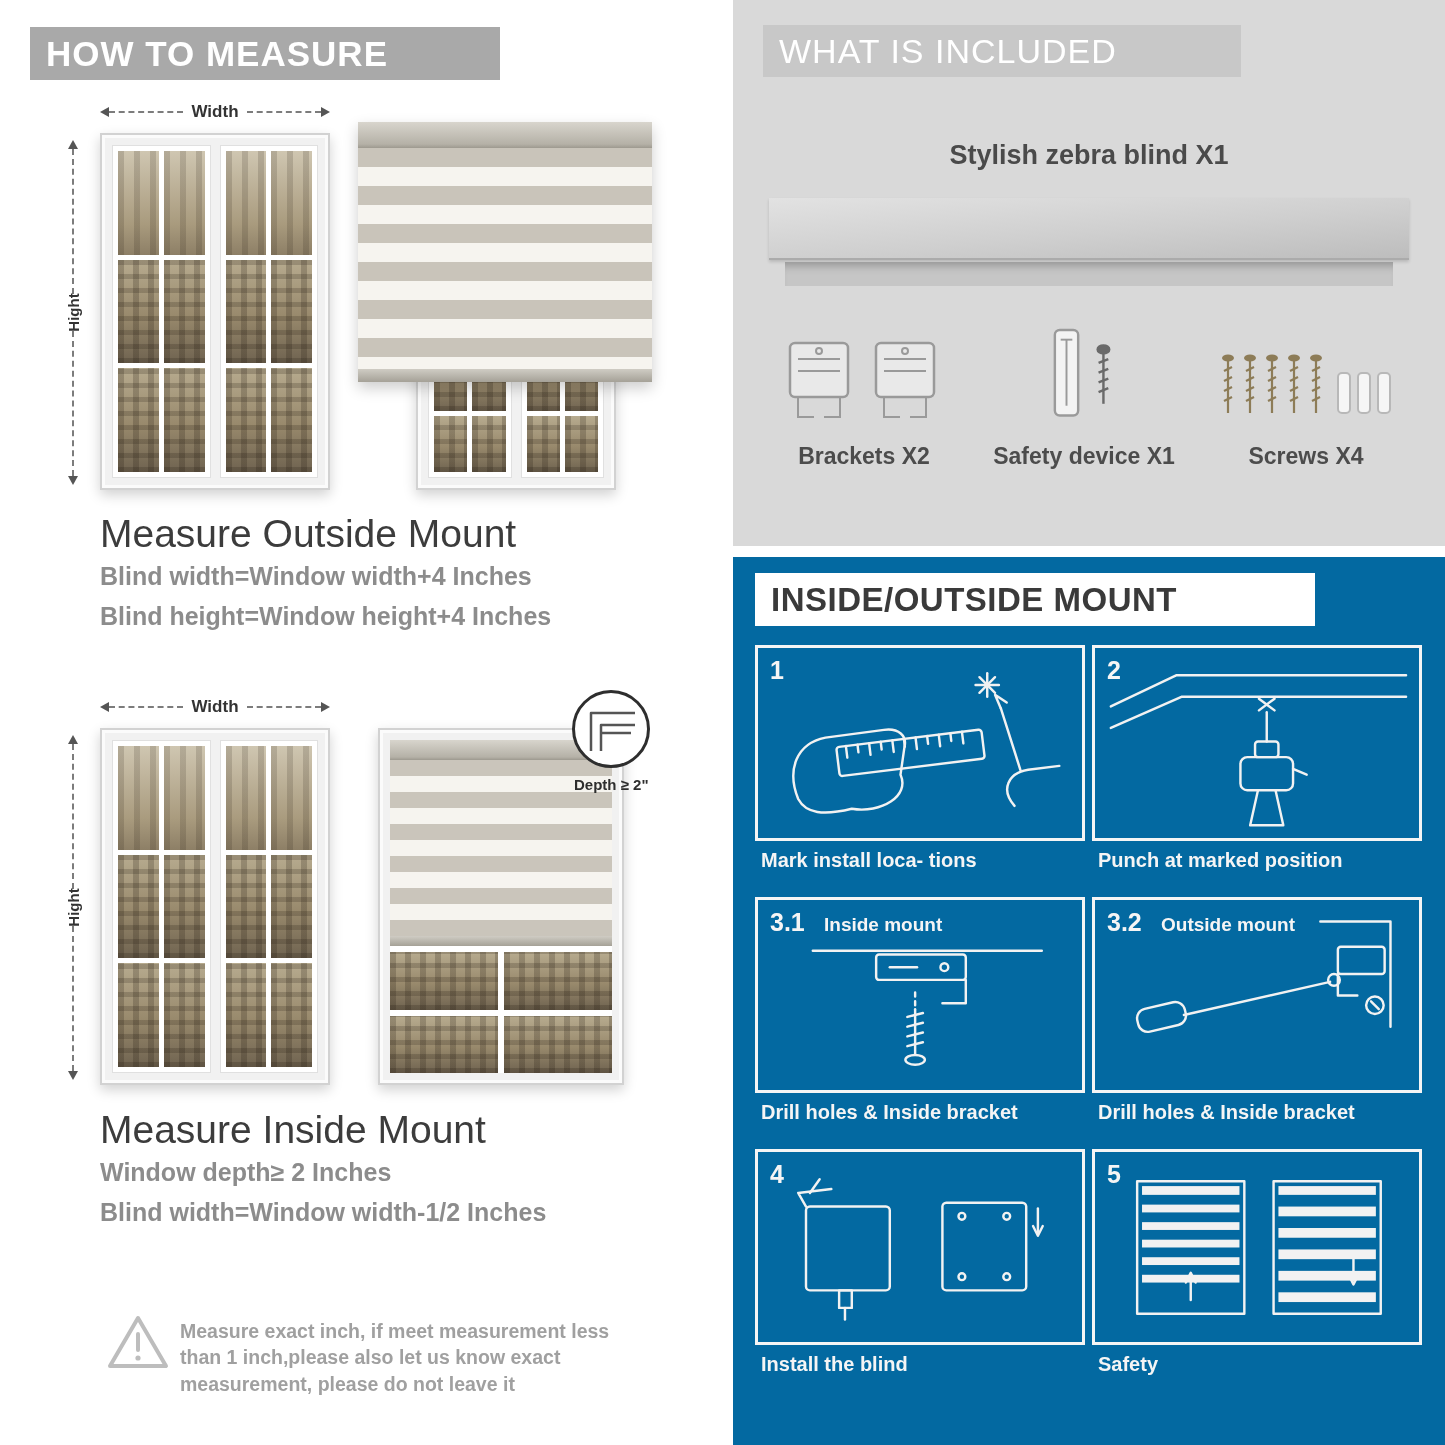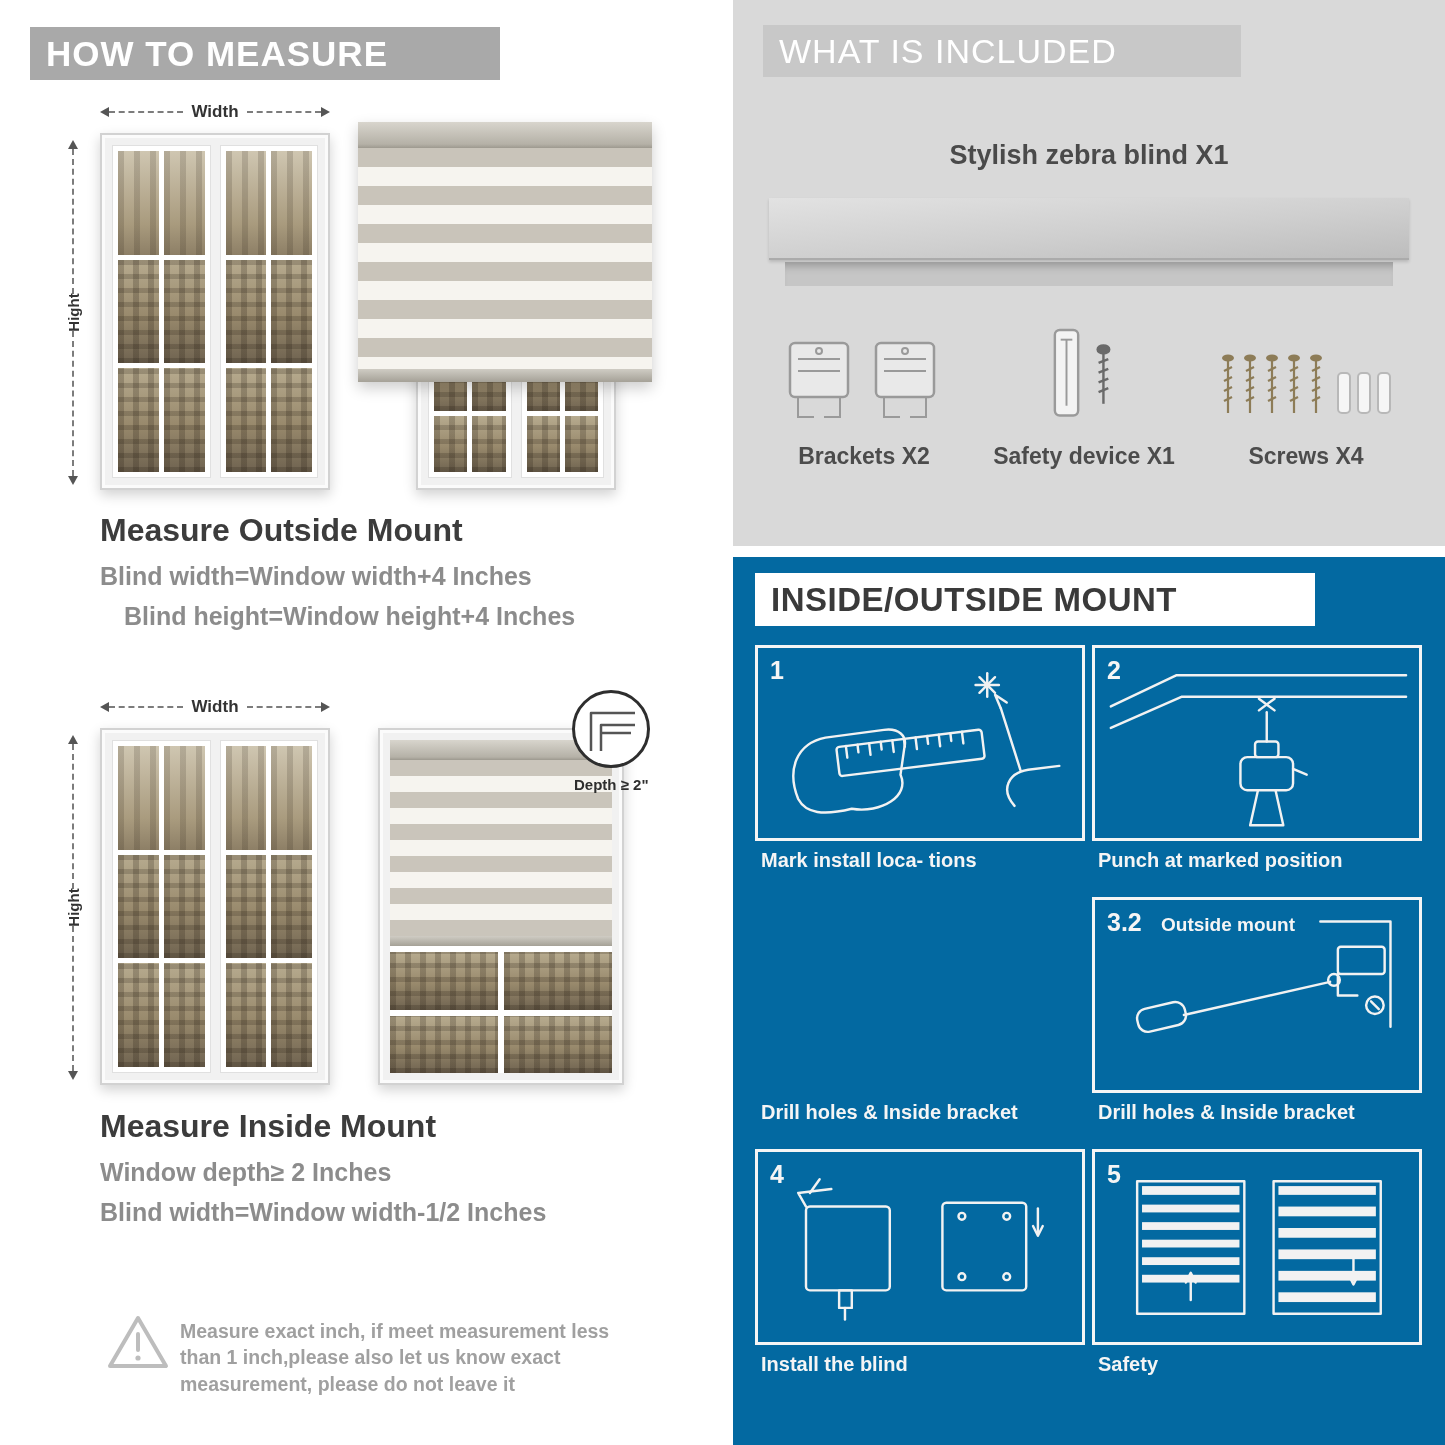--- a/index.html
+++ b/index.html
@@ -54,21 +54,21 @@
   .win2-blind { flex:0 0 62%; display:flex; flex-direction:column; }
   .win2-blind .headrail { height:20px; }
   .win2-blind .stripes { background:repeating-linear-gradient(180deg,#cac5bb 0 16px,#f6f4ef 16px 32px); }
   .win2-blind .bottomrail { height:10px; }
   .win2-panes { flex:1; display:grid; grid-template-columns:1fr 1fr; grid-template-rows:1fr 1fr; gap:6px; padding-top:6px; background:#fff; }
 
   .callout-circle { position:absolute; width:78px; height:78px; border:3px solid #2e2e2e; border-radius:50%;
     background:#fff; z-index:3; display:flex; align-items:center; justify-content:center; }
   .depth-label { position:absolute; font-size:15px; font-weight:bold; color:#2e2e2e; z-index:3; white-space:nowrap; }
 
-  .h-title { position:absolute; left:100px; font-size:32px; font-weight:bold; color:#3c3c3c; }
+  .h-title { position:absolute; left:100px; font-size:39px; font-weight:normal; color:#3c3c3c; }
   .formula { position:absolute; left:100px; font-size:25px; font-weight:bold; color:#8c8c8c; white-space:nowrap; }
 
   .warn-text { position:absolute; left:180px; top:1318px; width:452px; font-size:19.5px; font-weight:600;
     color:#a0a0a0; line-height:1.35; }
   .warn-tri { position:absolute; left:106px; top:1312px; }
 
   
   .right-top { position:absolute; left:733px; top:0; width:712px; height:546px; background:#d9d9d9; }
   .banner-included { position:absolute; left:30px; top:25px; width:478px; height:52px; background:#c8c8c8;
     color:#fff; font-size:34px; font-weight:normal; line-height:52px; padding-left:16px; letter-spacing:1px; }
@@ -160,21 +160,21 @@
       </div>
       <div class="blind" style="left:0; top:4px; width:294px; height:260px;">
         <div class="headrail"></div>
         <div class="stripes"></div>
         <div class="bottomrail"></div>
       </div>
     </div>
 
     <div class="h-title" style="top:512px;">Measure Outside Mount</div>
     <div class="formula" style="top:562px;">Blind width=Window width+4 Inches</div>
-    <div class="formula" style="top:602px;margin-left:24px;">Blind height=Window height+4 Inches</div>
+    <div class="formula" style="top:602px;">Blind height=Window height+4 Inches</div>
 
     <div class="arrow-h" style="left:100px; top:698px; width:230px;">
       <span class="cap l"></span>
       <span class="line"></span>
       <span class="lbl">Width</span>
       <span class="line"></span>
       <span class="cap r"></span>
     </div>
 
     <div class="arrow-v" style="left:64px; top:735px; height:345px;">
@@ -384,20 +384,40 @@
           <line x1="175" y1="66" x2="175" y2="96"></line>
           <rect x="163" y="96" width="24" height="16" rx="3"></rect>
           <rect x="148" y="112" width="54" height="34" rx="7"></rect>
           <path d="M166,146 L158,182 L192,182 L184,146"></path>
           <line x1="202" y1="124" x2="216" y2="130"></line>
         </g>
       </svg>
     </div>
     <div class="caption" style="left:365px; top:292px;">Punch at  marked position</div>
 
+    <div class="panel" style="left:22px; top:340px;">
+      <span class="num">3.1</span>
+      <span class="ptitle">Inside mount</span>
+      <svg viewBox="0 0 330 195">
+        <g class="lineart">
+          <line x1="55" y1="52" x2="290" y2="52"></line>
+          <rect x="120" y="56" width="92" height="26" rx="3"></rect>
+          <line x1="134" y1="69" x2="162" y2="69"></line>
+          <circle cx="190" cy="69" r="4"></circle>
+          <path d="M212,82 L212,106 L188,106"></path>
+          <line x1="160" y1="158" x2="160" y2="112"></line>
+          <line x1="152" y1="120" x2="168" y2="116"></line>
+            <line x1="152" y1="130" x2="168" y2="126"></line>
+          <line x1="152" y1="140" x2="168" y2="136"></line>
+            <line x1="152" y1="150" x2="168" y2="146"></line>
+          <ellipse cx="160" cy="164" rx="10" ry="5"></ellipse>
+          <line x1="160" y1="108" x2="160" y2="90" stroke-dasharray="4 5"></line>
+        </g>
+      </svg>
+    </div>
     <div class="caption" style="left:28px; top:544px;">Drill holes &amp;  Inside bracket</div>
 
     <div class="panel" style="left:359px; top:340px;">
       <span class="num">3.2</span>
       <span class="ptitle">Outside mount</span>
       <svg viewBox="0 0 330 195">
         <g class="lineart">
           <polyline points="230,22 302,22 302,130"></polyline>
           <rect x="248" y="48" width="48" height="28" rx="3"></rect>
           <path d="M248,76 L248,98 L268,98"></path>

